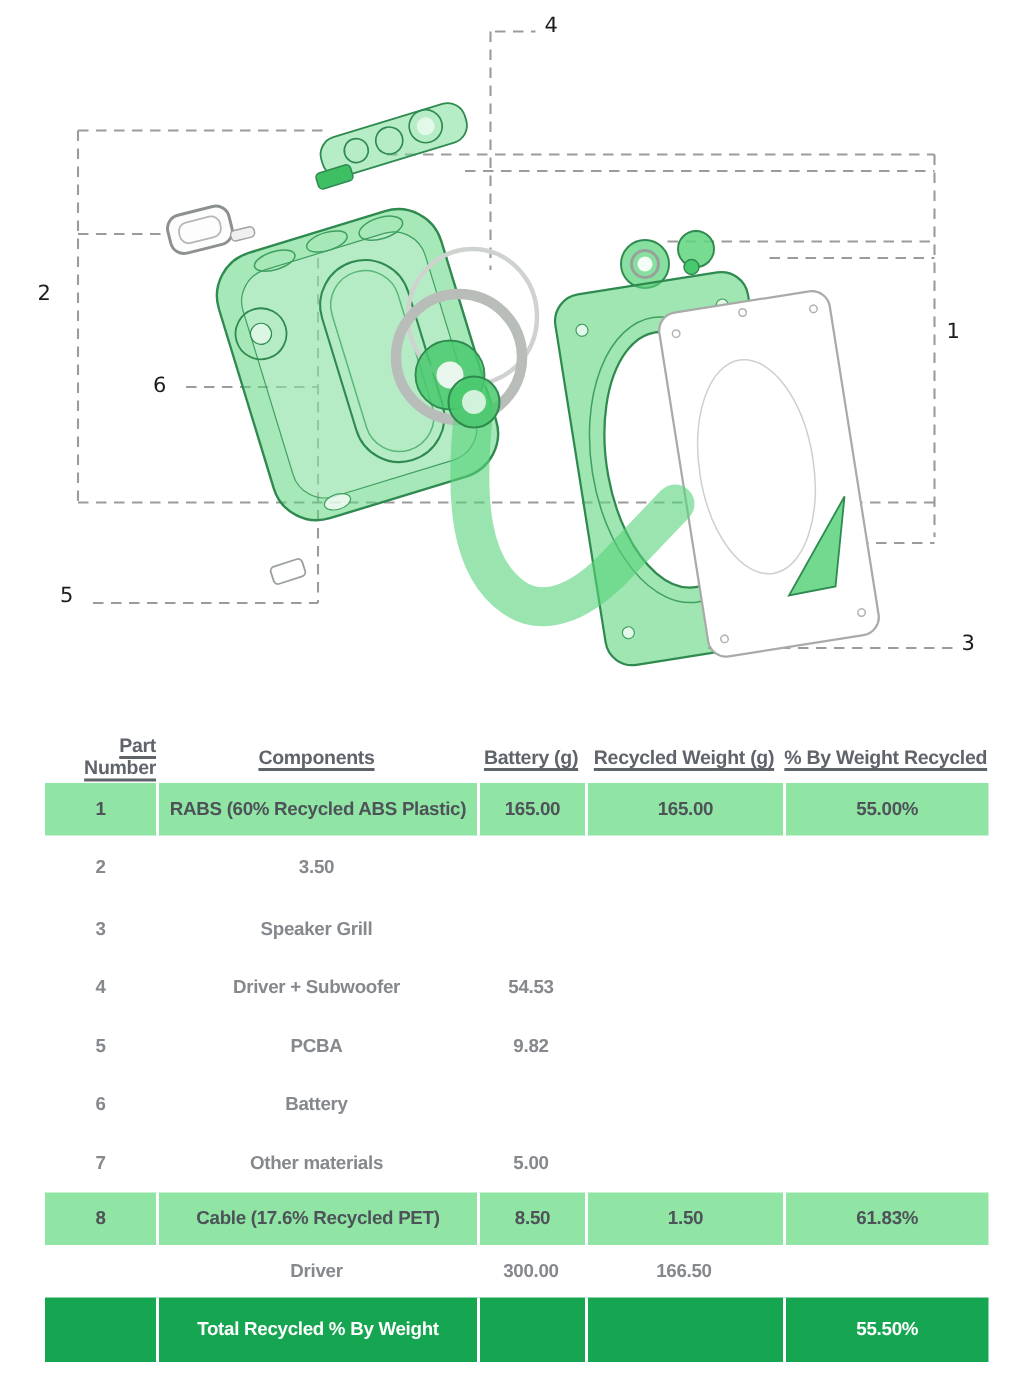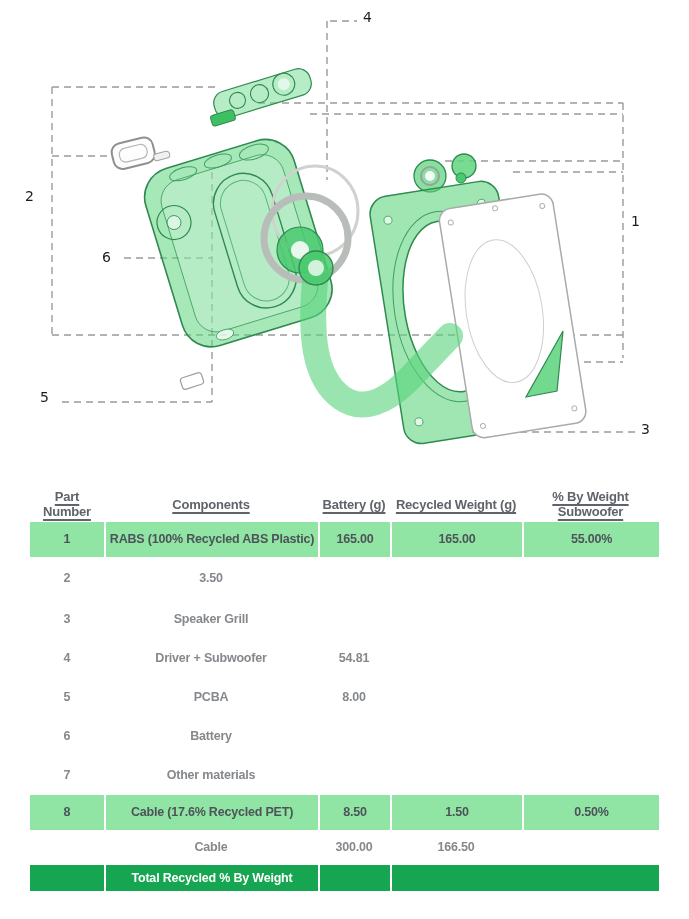--- a/index.html
+++ b/index.html
@@ -9,30 +9,30 @@
   }
   .diagram-wrap{position:absolute;left:0;top:0;width:689px;height:472px;}
   .callout{
     position:absolute;font-family:"DejaVu Sans",sans-serif;font-size:14px;
     color:#1c1c1c;line-height:1;
   }
   
   .bom{position:absolute;left:30px;top:488px;width:629px;letter-spacing:-0.2px;}
   .row{display:grid;grid-template-columns:74px 214px 72px 132px 137px;}
   .cell{
-    display:flex;align-items:center;justify-content:center;text-align:center;
+    display:flex;align-items:center;justify-content:center;text-align:right;
     font-size:12.5px;font-weight:700;color:#85888c;white-space:pre-line;line-height:1.15;
   }
   .thead{height:34px;}
   .thead .cell{
     color:#5f646b;font-size:13px;
     text-decoration:underline;text-underline-offset:3px;text-decoration-thickness:1.5px;
   }
   .r1{height:35px;} .r2{height:43px;} .r-mid{height:39px;}
-  .r8{height:35px;} .r-total{height:35px;} .r-footer{height:26px;}
+  .r8{height:35px;} .r-total{height:35px;} .r-footer{height:43px;}
   .r-green{background:#90e5a4;}
   .r-green .cell{color:#4d5358;}
   .r-green .cell + .cell{border-left:2px solid #ffffff;}
   .r-dark{background:#16a550;}
   .r-dark .cell{color:#ffffff;}
   .r-dark .cell + .cell{border-left:2px solid #ffffff;}
 </style>
 </head>
 <body>
 
@@ -141,26 +141,26 @@
   <span class="callout" style="left:102px;top:250px">6</span>
 </div>
 
 <div class="bom">
 
   <div class="row thead">
     <div class="cell">Part Number</div>
     <div class="cell">Components</div>
     <div class="cell">Battery (g)</div>
     <div class="cell">Recycled Weight (g)</div>
-    <div class="cell">% By Weight Subwoofer</div>
+    <div class="cell">% By Weight Recycled</div>
   </div>
 
   <div class="row r1 r-green">
     <div class="cell">1</div>
-    <div class="cell">RABS (100% Recycled ABS Plastic)</div>
+    <div class="cell">RABS (60% Recycled ABS Plastic)</div>
     <div class="cell">165.00</div>
     <div class="cell">165.00</div>
     <div class="cell">55.00%</div>
   </div>
 
   <div class="row r2">
     <div class="cell">2</div>
     <div class="cell">3.50</div>
     <div class="cell"></div>
     <div class="cell"></div>
@@ -169,63 +169,65 @@
   <div class="row r-mid">
     <div class="cell">3</div>
     <div class="cell">Speaker Grill</div>
     <div class="cell"></div>
     <div class="cell"></div>
   </div>
 
   <div class="row r-mid">
     <div class="cell">4</div>
     <div class="cell">Driver + Subwoofer</div>
-    <div class="cell">54.81</div>
+    <div class="cell">54.53</div>
     <div class="cell"></div>
     <div class="cell"></div>
   </div>
 
   <div class="row r-mid">
     <div class="cell">5</div>
     <div class="cell">PCBA</div>
-    <div class="cell">8.00</div>
+    <div class="cell">9.82</div>
     <div class="cell"></div>
     <div class="cell"></div>
   </div>
 
   <div class="row r-mid">
     <div class="cell">6</div>
     <div class="cell">Battery</div>
     <div class="cell"></div>
     <div class="cell"></div>
   </div>
 
   <div class="row r-mid">
     <div class="cell">7</div>
     <div class="cell">Other materials</div>
+    <div class="cell">5.00</div>
     <div class="cell"></div>
     <div class="cell"></div>
   </div>
 
   <div class="row r8 r-green">
     <div class="cell">8</div>
     <div class="cell">Cable (17.6% Recycled PET)</div>
     <div class="cell">8.50</div>
     <div class="cell">1.50</div>
-    <div class="cell">0.50%</div>
+    <div class="cell">61.83%</div>
   </div>
 
   <div class="row r-total">
     <div class="cell"></div>
-    <div class="cell">Cable</div>
+    <div class="cell">Driver</div>
     <div class="cell">300.00</div>
     <div class="cell">166.50</div>
     <div class="cell"></div>
   </div>
 
   <div class="row r-footer r-dark">
     <div class="cell"></div>
     <div class="cell">Total Recycled % By Weight</div>
     <div class="cell"></div>
     <div class="cell"></div>
+    <div class="cell">55.50%</div>
   </div>
 
 </div>
 
 </body></html>

